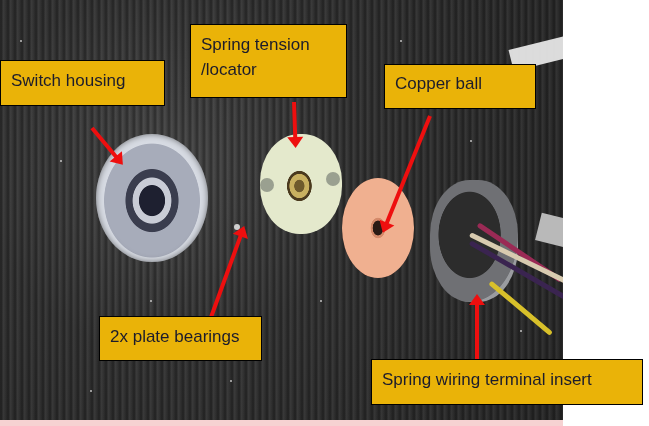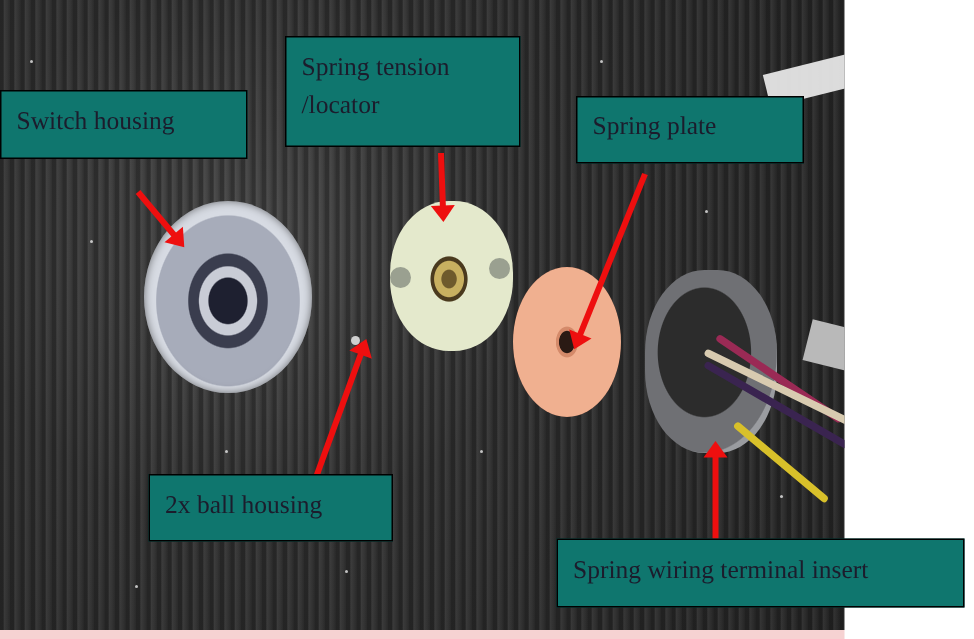--- a/index.html
+++ b/index.html
@@ -23,22 +23,22 @@
     background: radial-gradient(ellipse at 48% 52%, #6e5a2c 0 8%, #c8b060 9% 16%, #4a3a1e 17% 20%, #e4e9cc 21% 100%); }
   .spring-ear { position:absolute; width:14px; height:14px; border-radius:50%; background:#9aa090; }
   .copper { position:absolute; left:342px; top:178px; width:72px; height:100px; border-radius:50%;
     background: radial-gradient(ellipse at 50% 50%, #2a1a14 0 10%, #d48a6a 11% 14%, #f0b090 15% 70%, #e79a7a 71% 100%); }
   .terminal { position:absolute; left:430px; top:180px; width:88px; height:122px; border-radius:45%;
     background: radial-gradient(ellipse at 45% 45%, #2c2c2c 0 45%, #6f7074 46% 70%, #9a9ca0 71% 100%); }
   .wire { position:absolute; height:5px; border-radius:3px; transform-origin:0 50%; }
   .ball { position:absolute; left:234px; top:224px; width:6px; height:6px; border-radius:50%; background:#cfcfcf; }
 
   
-  .label-box { position:absolute; background:#0f766e; border:1.5px solid #000; box-sizing:border-box;
-    font-family:Liberation Serif, serif; font-size:17px; color:#1c1c2c; line-height:1.45; padding:4px 10px; }
+  .label-box { position:absolute; background:#eab308; border:1.5px solid #000; box-sizing:border-box;
+    font-family:Liberation Sans, sans-serif; font-size:17px; color:#1c1c2c; line-height:1.45; padding:4px 10px; }
   .arrow { position:absolute; height:4px; background:#ee0f0f; transform-origin:0 50%; }
   .arrow::after { content:""; position:absolute; right:-6px; top:-6px; border-left:11px solid #ee0f0f; border-top:8px solid transparent; border-bottom:8px solid transparent; }
 </style>
 </head>
 <body>
 
 <div class="photo">
   <div class="tape"></div>
   <div class="blade"></div>
 
@@ -70,15 +70,15 @@
   <div class="arrow" style="left:294px;top:100px;width:40px;transform:rotate(88deg)"></div>
   <div class="arrow" style="left:430px;top:114px;width:120px;transform:rotate(112deg)"></div>
   <div class="arrow" style="left:210px;top:318px;width:94px;transform:rotate(-70deg)"></div>
   <div class="arrow" style="left:477px;top:360px;width:62px;transform:rotate(-90deg)"></div>
 </div>
 
 <div class="bottom-strip"></div>
 
 <div class="label-box" style="left:0px;top:60px;width:165px;height:46px;padding-top:8px">Switch housing</div>
 <div class="label-box" style="left:190px;top:24px;width:157px;height:74px;padding-top:8px">Spring tension /locator</div>
-<div class="label-box" style="left:384px;top:64px;width:152px;height:45px;padding-top:7px">Spring plate</div>
-<div class="label-box" style="left:99px;top:316px;width:163px;height:45px;padding-top:8px">2x ball housing</div>
+<div class="label-box" style="left:384px;top:64px;width:152px;height:45px;padding-top:7px">Copper ball</div>
+<div class="label-box" style="left:99px;top:316px;width:163px;height:45px;padding-top:8px">2x plate bearings</div>
 <div class="label-box" style="left:371px;top:359px;width:272px;height:46px;padding-top:8px">Spring wiring terminal insert</div>
 
 </body></html>

